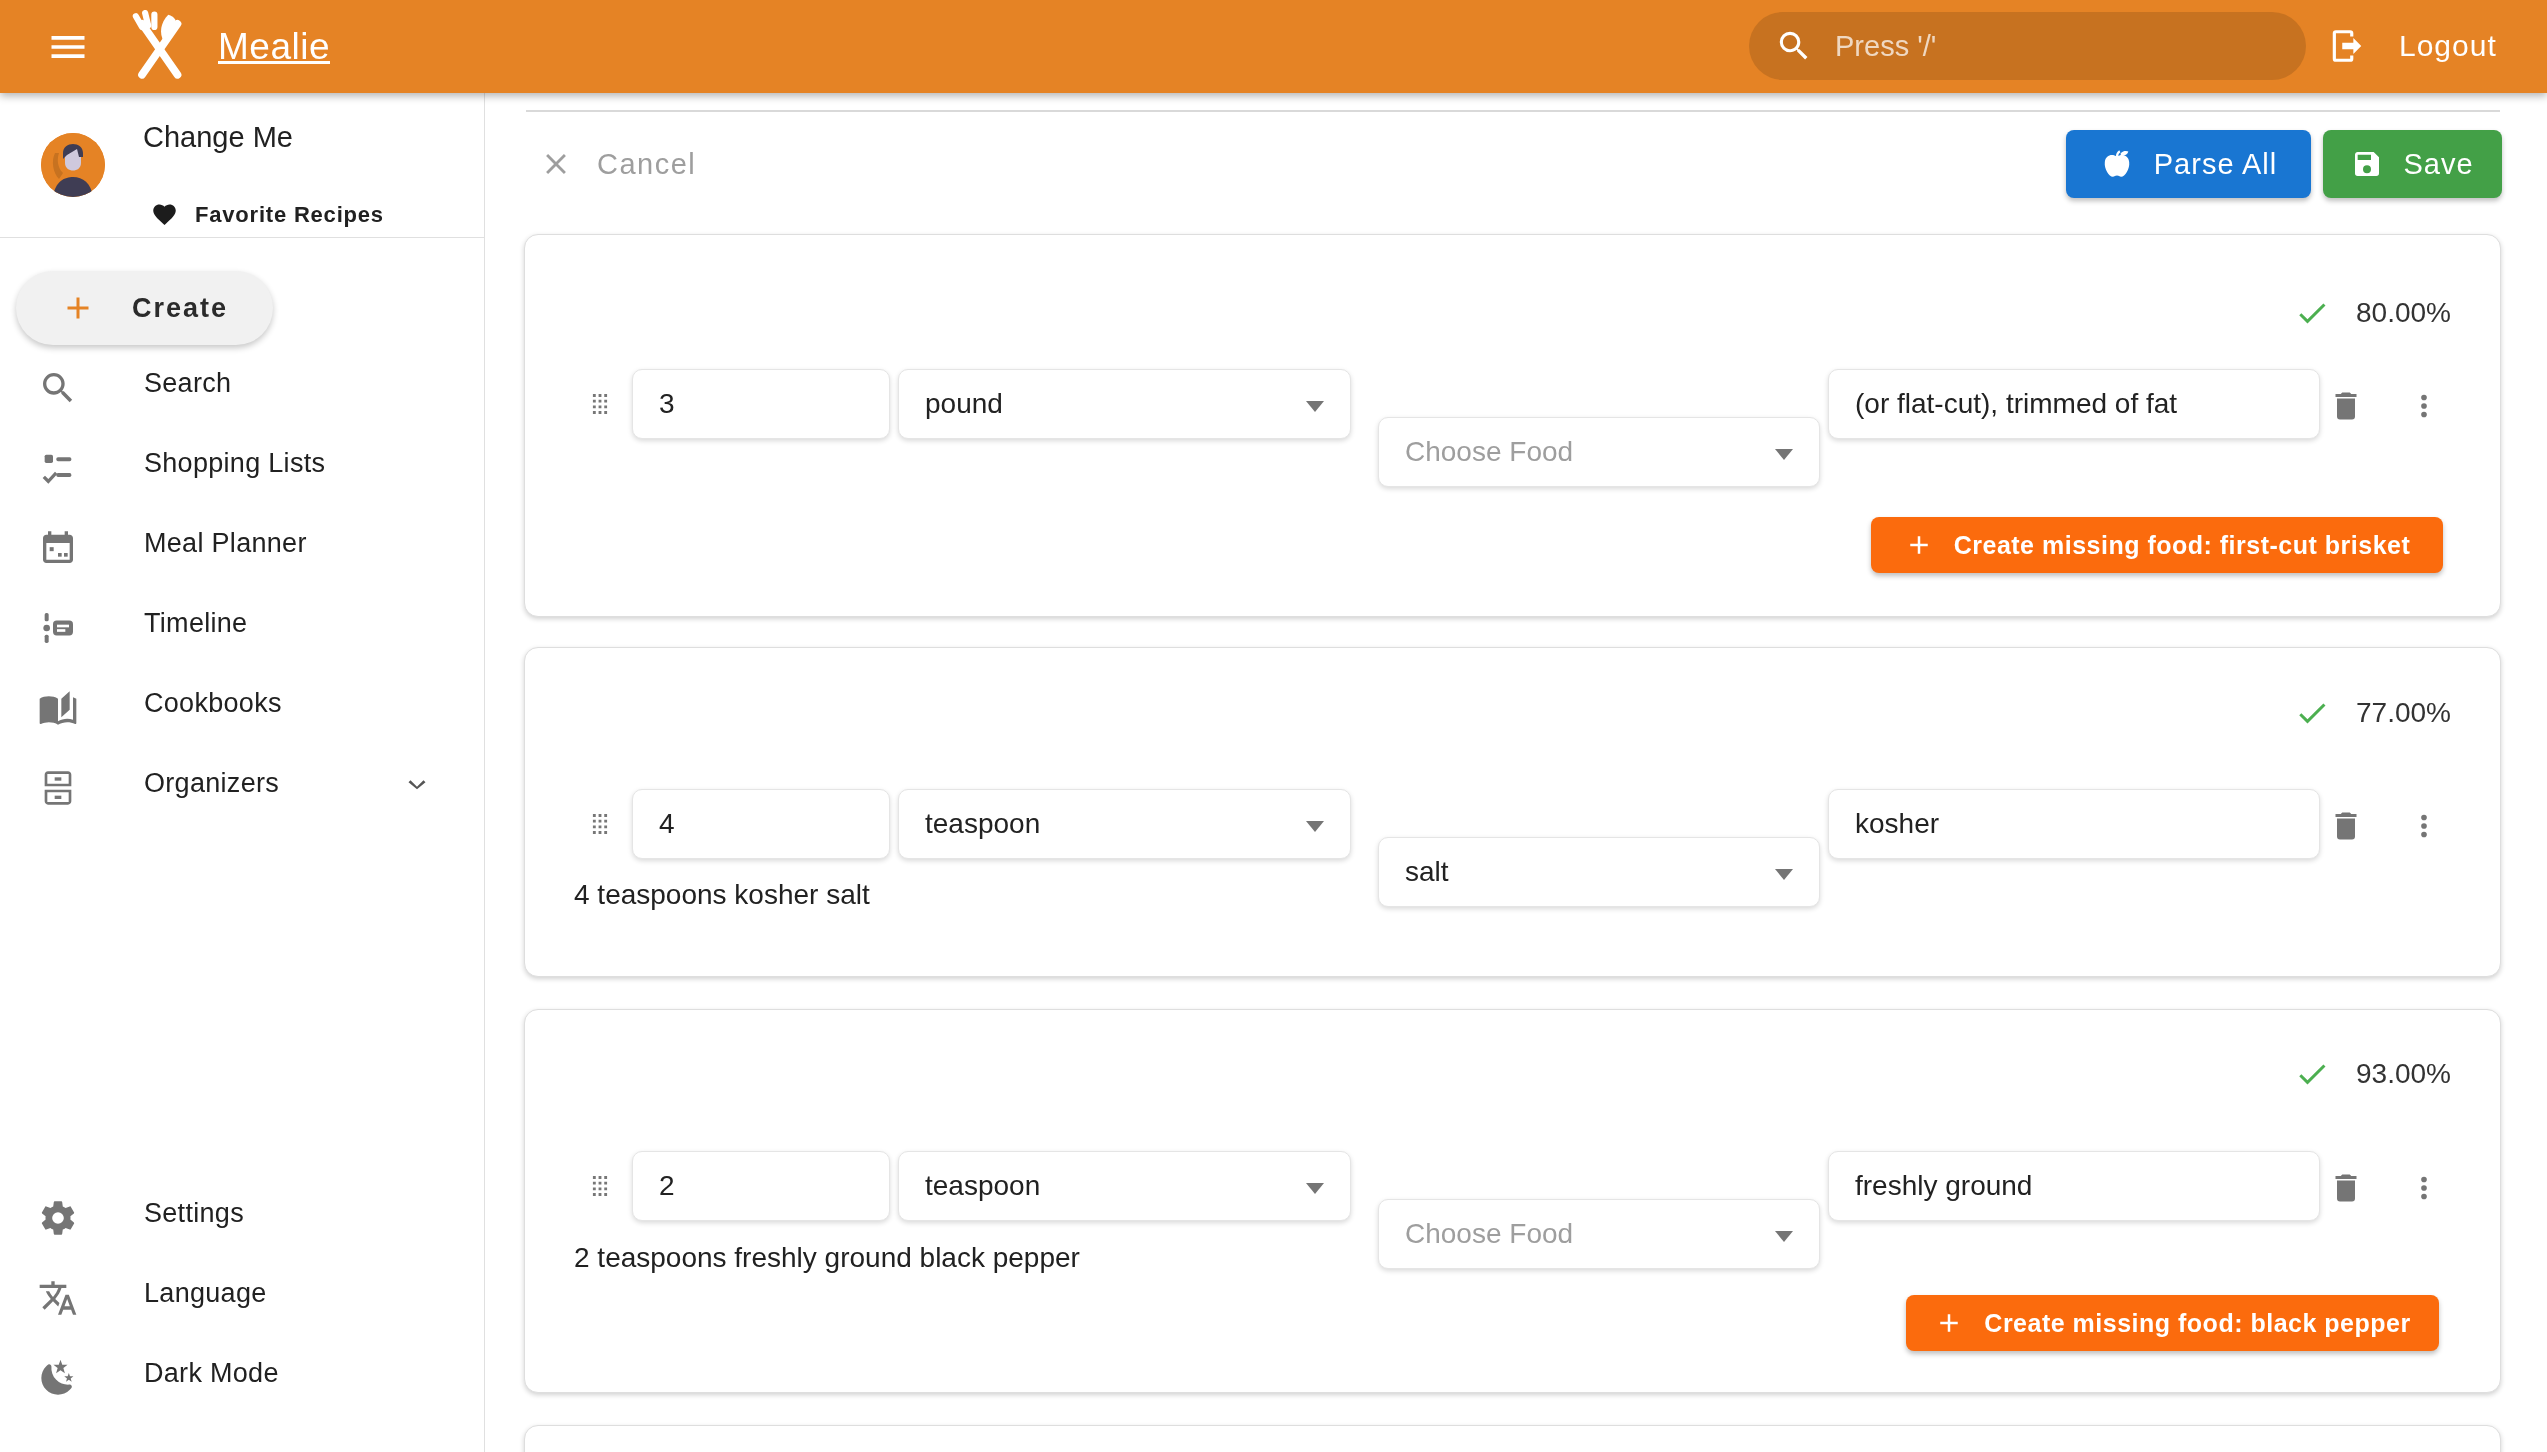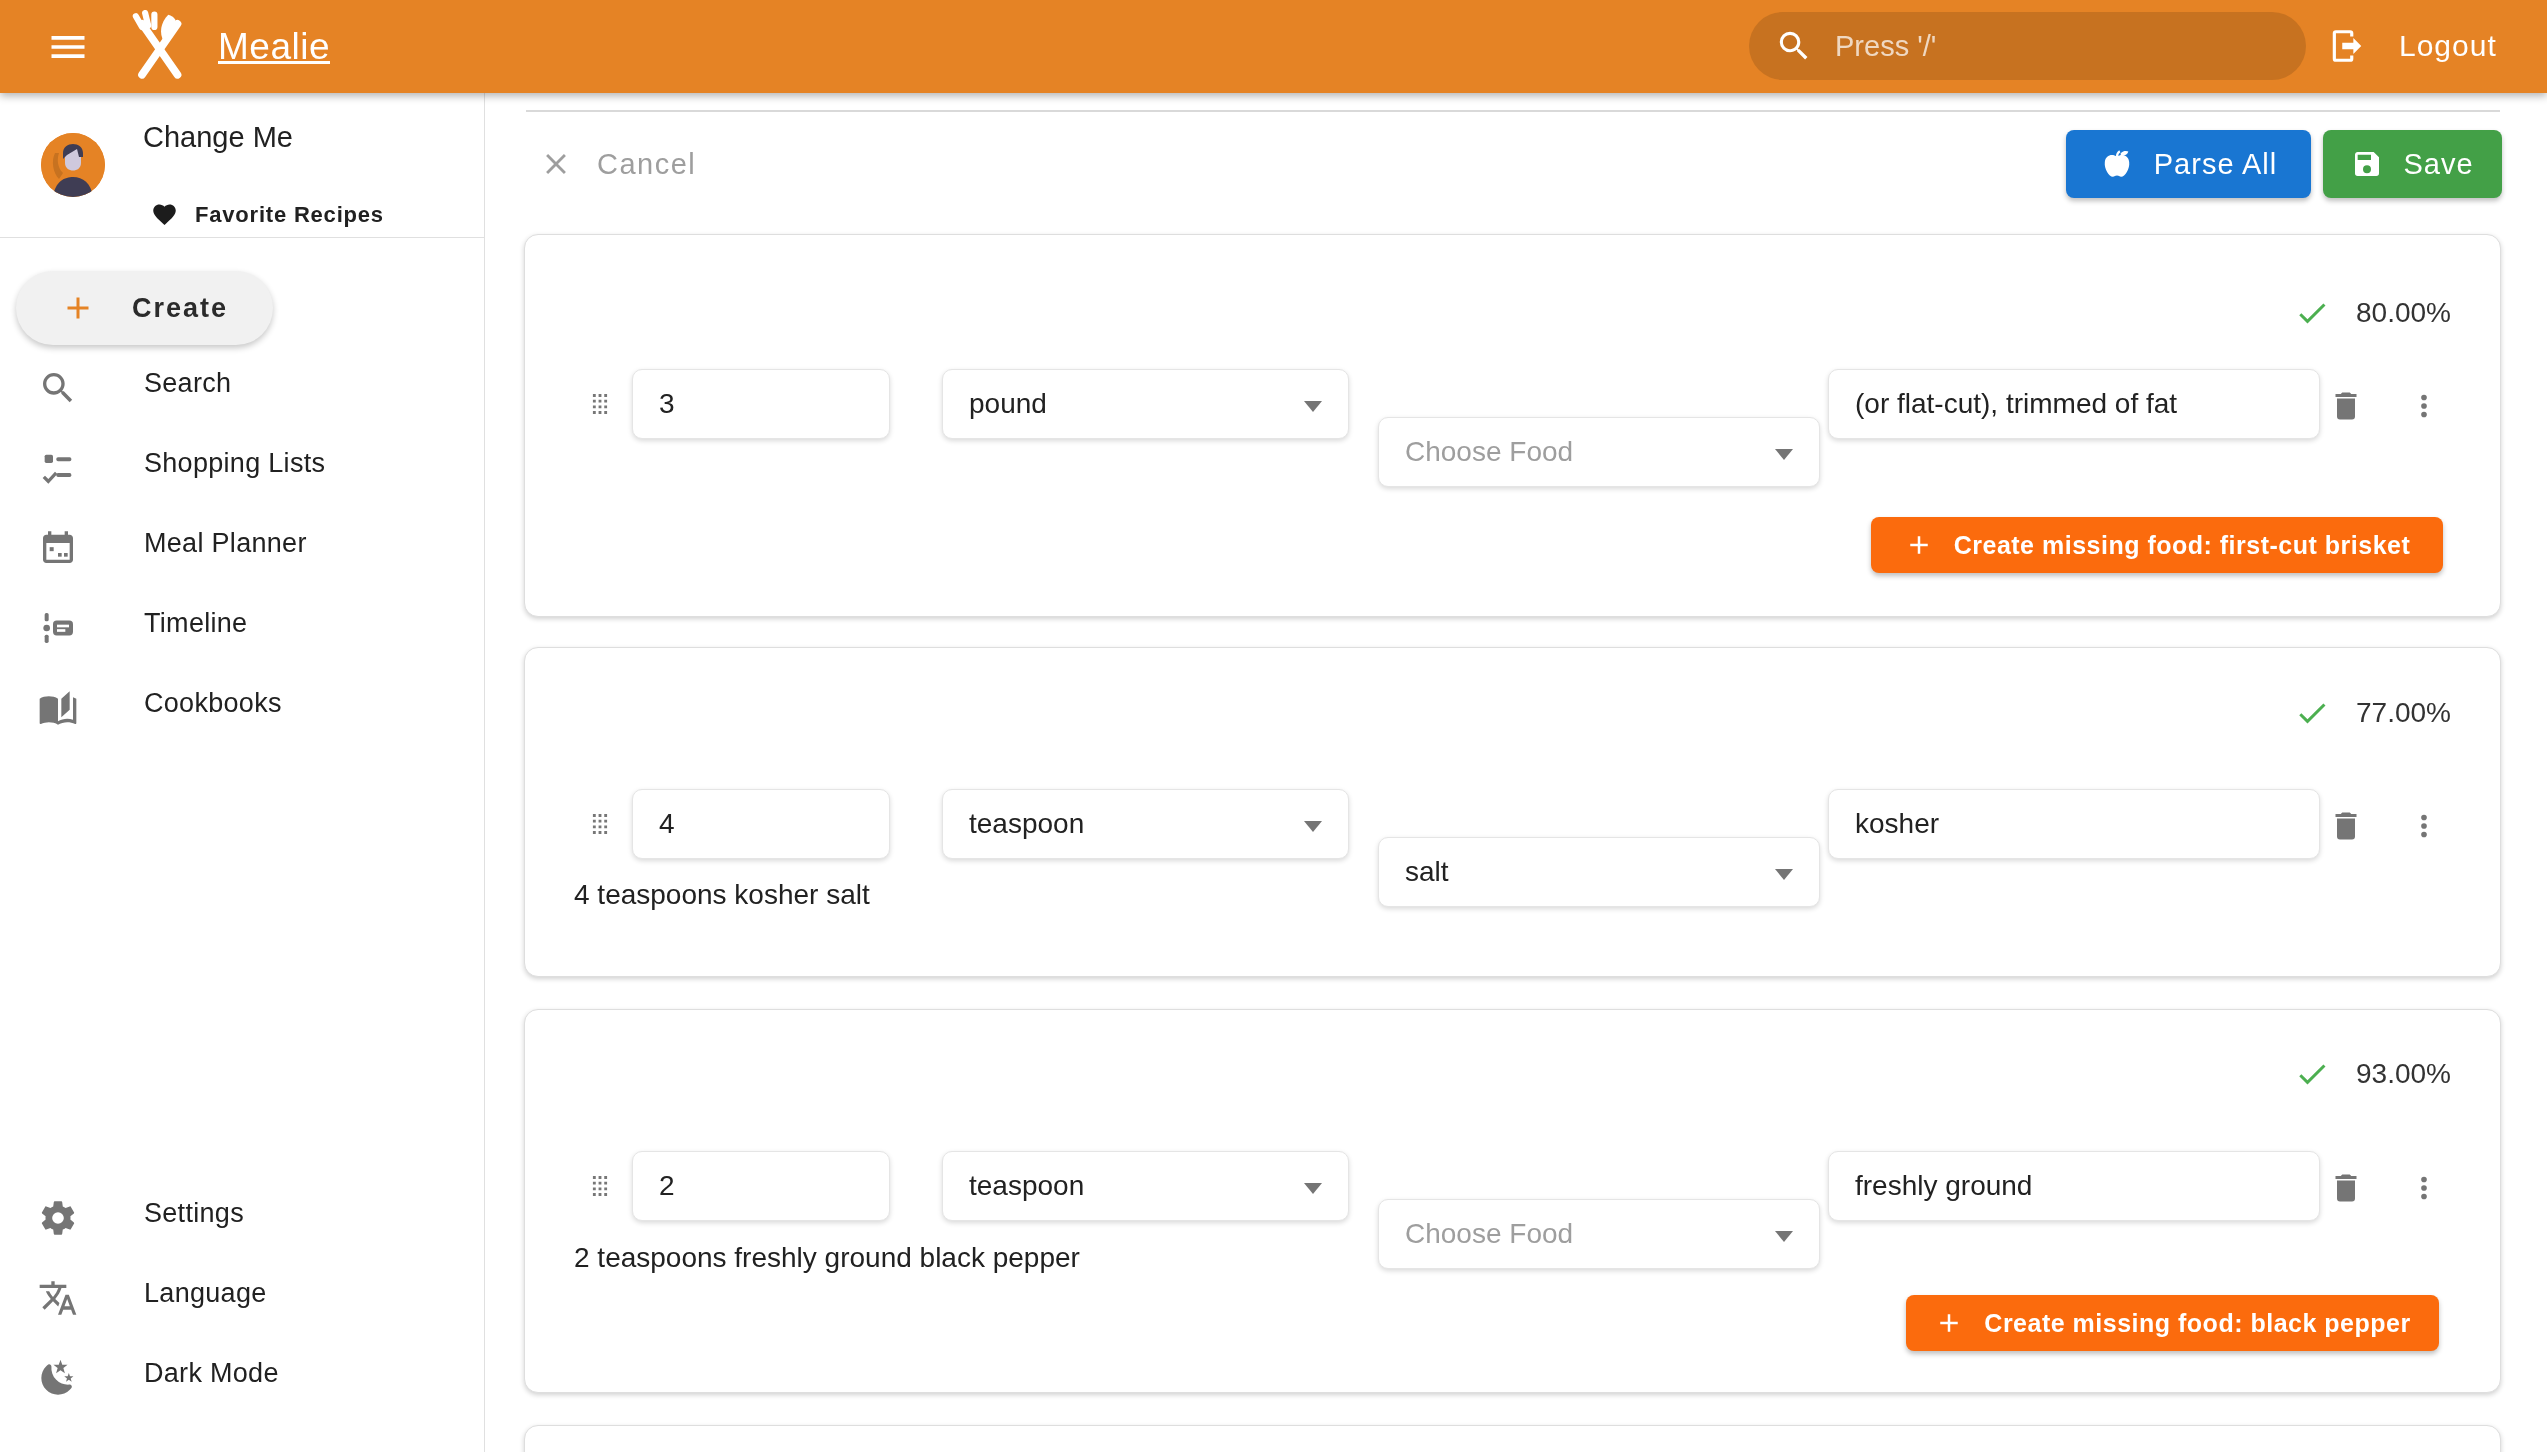--- a/index.html
+++ b/index.html
@@ -80,21 +80,21 @@
   .pct-text { font-size:28px; color:#333; }
 
   .fields-row { position:absolute; left:0; right:0; height:70px; }
   .drag-handle { position:absolute; left:58px; top:17px; width:36px; height:36px; cursor:grab;
     background:transparent; border:none; }
   .field { position:absolute; top:0; height:70px; background:#fff; border:1px solid #e5e5e5;
     border-radius:10px; box-shadow:0 2px 5px rgba(0,0,0,0.15); display:flex;
     align-items:center; padding:0 26px; font-size:28px; color:#222; font-family:inherit; }
   input.field { outline:none; }
   .f-qty  { left:107px; width:258px; }
-  .f-unit { left:373px; width:407px; cursor:pointer;margin-left:44px; }
+  .f-unit { left:373px; width:453px; cursor:pointer; }
   .f-food { left:853px; width:442px; cursor:pointer;margin-top:48px; }
   .f-note { left:1303px; width:492px; }
   .caret { position:absolute; right:26px; top:31px; width:0; height:0;
     border-left:9px solid transparent; border-right:9px solid transparent;
     border-top:11px solid #757575; }
   .ph { color:#9e9e9e; }
   .icon-btn { position:absolute; top:15px; width:44px; height:44px; border:none;
     background:transparent; cursor:pointer; display:flex; align-items:center; justify-content:center; }
   .trash-btn { left:1799px; }
   .kebab-btn { left:1877px; }
@@ -209,20 +209,32 @@
         <rect fill="#fff" x="11.4" y="12.7" width="5" height="1.6"></rect>
       </svg>
       <span class="nav-label">Timeline</span>
     </div>
     <div class="nav-item">
       <svg class="nav-icon" viewBox="0 0 24 24">
         <path fill="#757575" d="M19,2L14,6.5V17.5L19,13V2M6.5,5C4.55,5 2.45,5.4 1,6.5V21.16C1,21.41 1.25,21.66 1.5,21.66C1.6,21.66 1.65,21.59 1.75,21.59C3.1,20.94 5.05,20.5 6.5,20.5C8.45,20.5 10.55,20.9 12,22C13.35,21.15 15.8,20.5 17.5,20.5C19.15,20.5 20.85,20.81 22.25,21.56C22.35,21.61 22.4,21.59 22.5,21.59C22.75,21.59 23,21.34 23,21.09V6.5C22.4,6.05 21.75,5.75 21,5.5V19C19.9,18.65 18.7,18.5 17.5,18.5C15.8,18.5 13.35,19.15 12,20V6.5C10.55,5.4 8.45,5 6.5,5Z"></path>
       </svg>
       <span class="nav-label">Cookbooks</span>
     </div>
+    <div class="nav-item">
+      <svg class="nav-icon" viewBox="0 0 24 24">
+        <path fill="#757575" d="M6,2H18C19.1,2 20,2.9 20,4V11H4V4C4,2.9 4.9,2 6,2M4,13H20V20C20,21.1 19.1,22 18,22H6C4.9,22 4,21.1 4,20V13M10,6H14V8H10V6M10,16H14V18H10V16Z"></path>
+        <path fill="#fff" d="M5.6,3.6H18.4V9.4H5.6Z M5.6,14.6H18.4V20.4H5.6Z"></path>
+        <rect fill="#757575" x="10" y="5.6" width="4" height="2"></rect>
+        <rect fill="#757575" x="10" y="16.6" width="4" height="2"></rect>
+      </svg>
+      <span class="nav-label">Organizers</span>
+      <svg class="nav-chevron" viewBox="0 0 24 24">
+        <path fill="#555" d="M7.41,8.58L12,13.17L16.58,8.58L18,10L12,15L6,10L7.41,8.58Z"></path>
+      </svg>
+    </div>
   </div>
 
   <div class="nav-bottom">
     <div class="nav-item">
       <svg class="nav-icon" viewBox="0 0 24 24">
         <path fill="#757575" d="M12,15.5A3.5,3.5 0 0,1 8.5,12A3.5,3.5 0 0,1 12,8.5A3.5,3.5 0 0,1 15.5,12A3.5,3.5 0 0,1 12,15.5M19.43,12.97C19.47,12.65 19.5,12.33 19.5,12C19.5,11.67 19.47,11.34 19.43,11L21.54,9.37C21.73,9.22 21.78,8.95 21.66,8.73L19.66,5.27C19.54,5.05 19.27,4.96 19.05,5.05L16.56,6.05C16.04,5.66 15.5,5.32 14.87,5.07L14.5,2.42C14.46,2.18 14.25,2 14,2H10C9.75,2 9.54,2.18 9.5,2.42L9.13,5.07C8.5,5.32 7.96,5.66 7.44,6.05L4.95,5.05C4.73,4.96 4.46,5.05 4.34,5.27L2.34,8.73C2.21,8.95 2.27,9.22 2.46,9.37L4.57,11C4.53,11.34 4.5,11.67 4.5,12C4.5,12.33 4.53,12.65 4.57,12.97L2.46,14.63C2.27,14.78 2.21,15.05 2.34,15.27L4.34,18.73C4.46,18.95 4.73,19.03 4.95,18.95L7.44,17.94C7.96,18.34 8.5,18.68 9.13,18.93L9.5,21.58C9.54,21.82 9.75,22 10,22H14C14.25,22 14.46,21.82 14.5,21.58L14.87,18.93C15.5,18.67 16.04,18.34 16.56,17.94L19.05,18.95C19.27,19.03 19.54,18.95 19.66,18.73L21.66,15.27C21.78,15.05 21.73,14.78 21.54,14.63L19.43,12.97Z"></path>
       </svg>
       <span class="nav-label">Settings</span>
     </div>
     <div class="nav-item">

